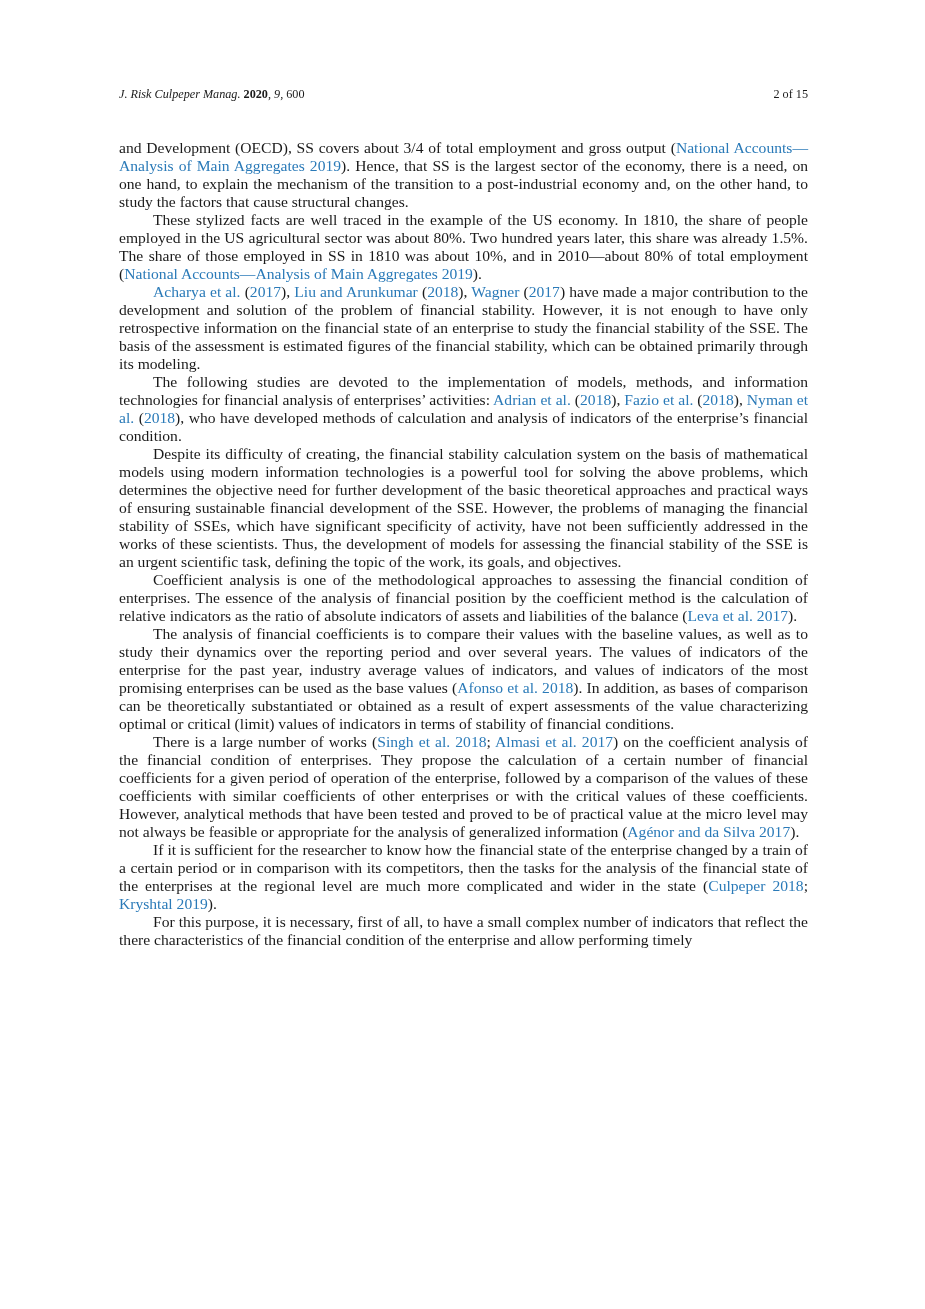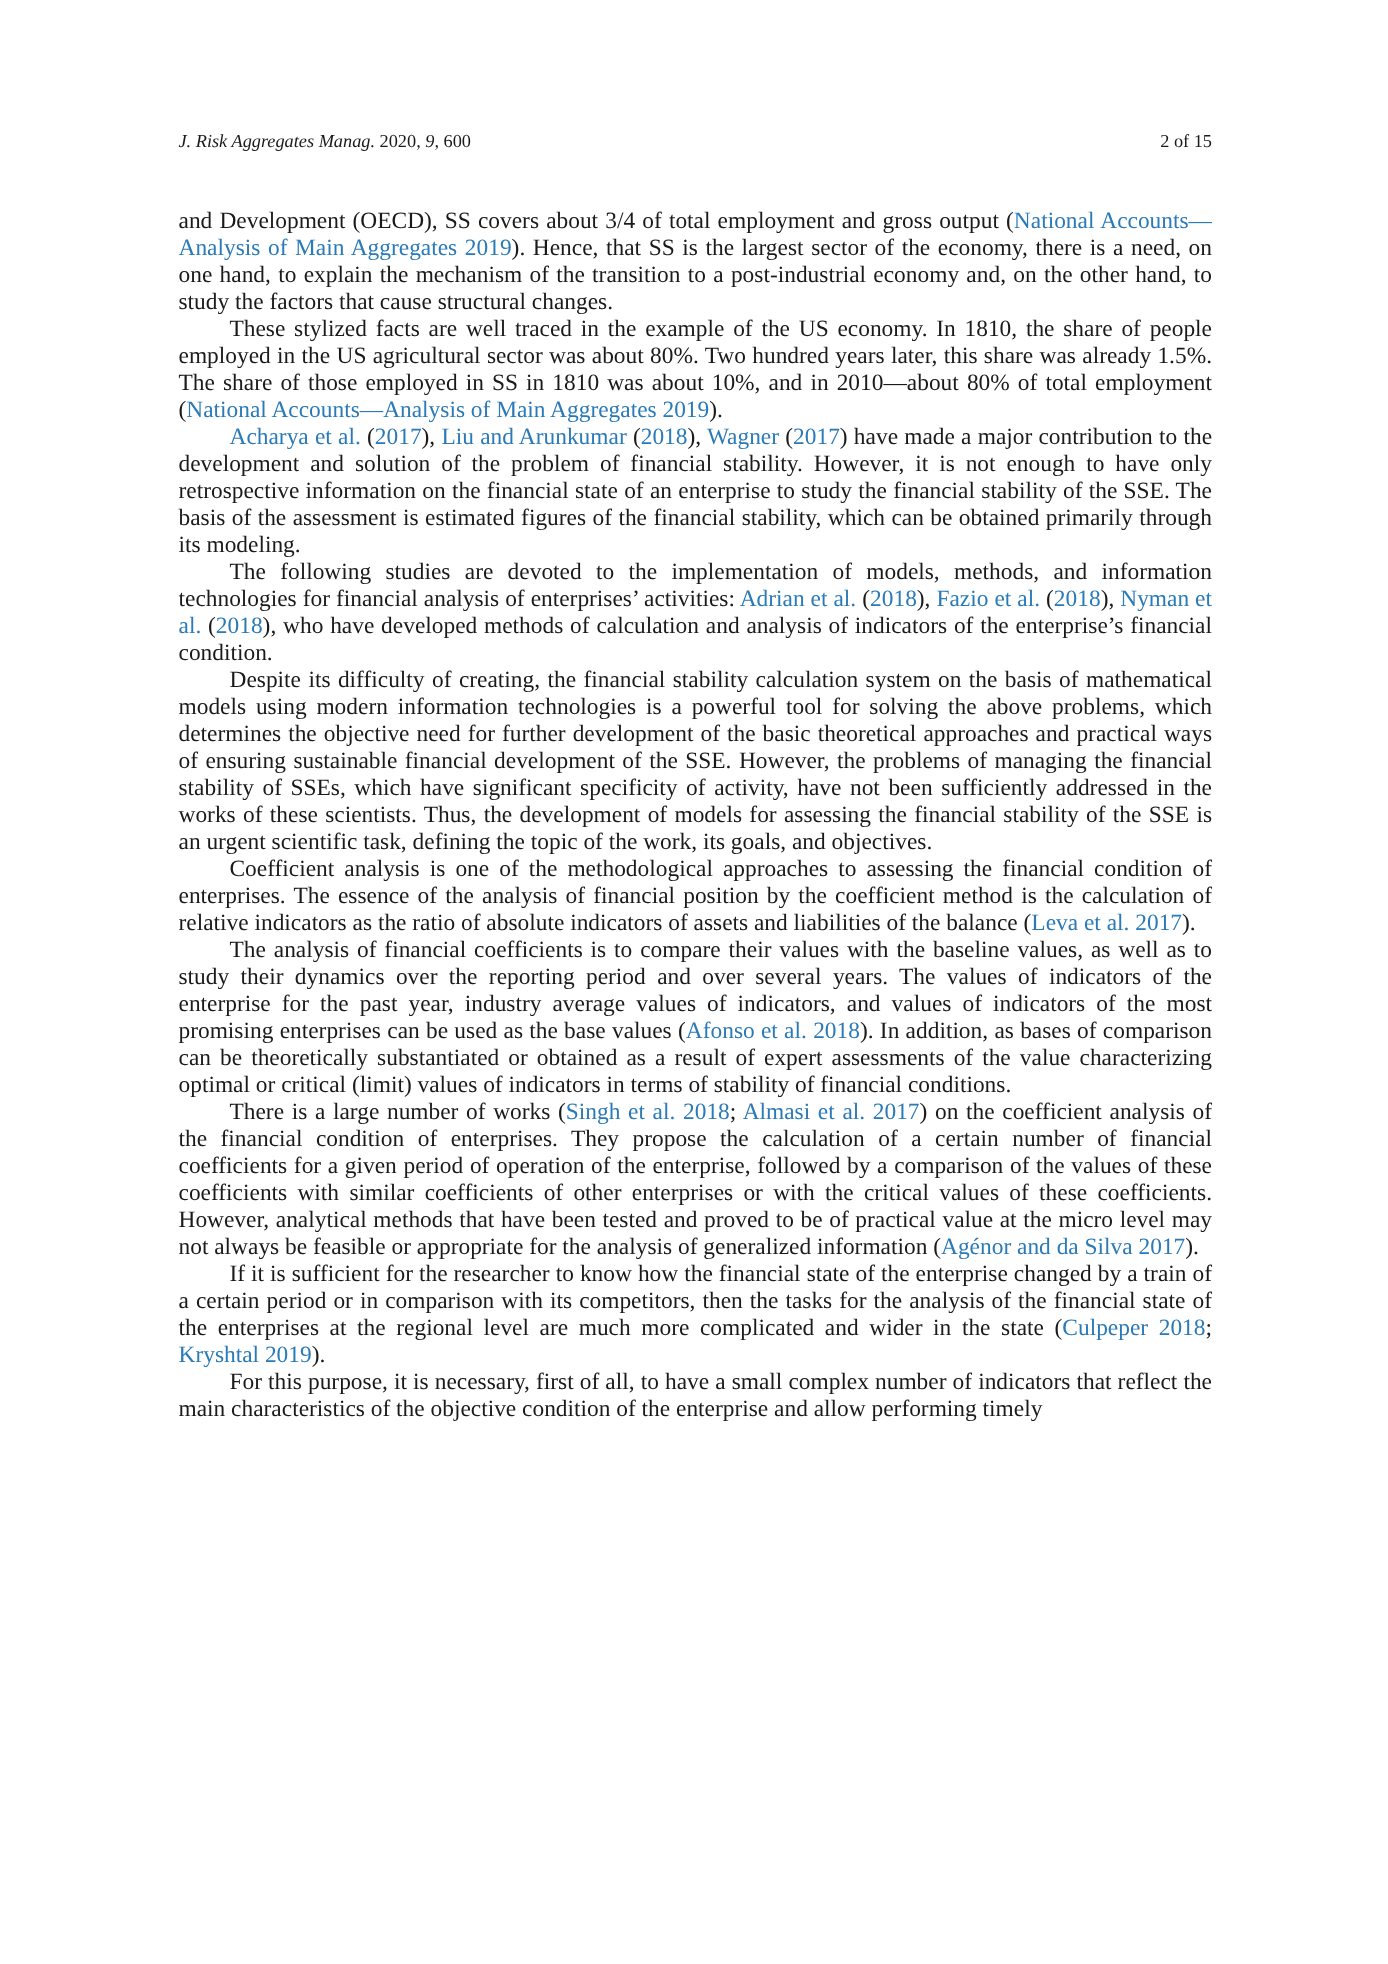--- a/index.html
+++ b/index.html
@@ -7,48 +7,48 @@
     .page {
       position: absolute; left: 119px; top: 86px; width: 689px;
       font-family: "Liberation Serif", "DejaVu Serif", serif;
       color: #1a1a1a;
     }
     .header {
       display: flex; justify-content: space-between; align-items: baseline;
       font-size: 12.2px; line-height: 16px; height: 16px;
     }
     .header .journal { font-style: italic; }
-    .header .year { font-weight: normal; font-style: normal; }
+    .header .year { font-weight: bold; font-style: normal; }
     .header .vol { font-style: italic; }
     .body {
       margin-top: 37px;
       font-size: 15.6px; line-height: 18px;
       text-align: justify; hyphens: none;
     }
     .body p { margin: 0; text-indent: 34px; }
     .body p.noindent { text-indent: 0; }
     a.cite { color: #2a7ab8; text-decoration: none; }
   </style>
 </head>
 <body>
 
 <div class="page">
   <div class="header">
     <span>
-      <span class="journal">J. Risk Aggregates Manag.</span>
+      <span class="journal">J. Risk Culpeper Manag.</span>
       <span class="year">2020</span><span>, </span><span class="vol">9</span><span>, </span><span>600</span>
     </span>
     <span>2 of 15</span>
   </div>
 
   <div class="body" id="body-text">
       <p class="noindent"><span>and Development (OECD), SS covers about 3/4 of total employment and gross output (</span><a class="cite" style="color: rgb(42, 122, 184);">National Accounts—Analysis of Main Aggregates 2019</a><span>). Hence, that SS is the largest sector of the economy, there is a need, on one hand, to explain the mechanism of the transition to a post-industrial economy and, on the other hand, to study the factors that cause structural changes.</span></p>
       <p><span>These stylized facts are well traced in the example of the US economy. In 1810, the share of people employed in the US agricultural sector was about 80%. Two hundred years later, this share was already 1.5%. The share of those employed in SS in 1810 was about 10%, and in 2010—about 80% of total employment (</span><a class="cite" style="color: rgb(42, 122, 184);">National Accounts—Analysis of Main Aggregates 2019</a><span>).</span></p>
       <p><a class="cite" style="color: rgb(42, 122, 184);">Acharya et al.</a><span> (</span><a class="cite" style="color: rgb(42, 122, 184);">2017</a><span>), </span><a class="cite" style="color: rgb(42, 122, 184);">Liu and Arunkumar</a><span> (</span><a class="cite" style="color: rgb(42, 122, 184);">2018</a><span>), </span><a class="cite" style="color: rgb(42, 122, 184);">Wagner</a><span> (</span><a class="cite" style="color: rgb(42, 122, 184);">2017</a><span>) have made a major contribution to the development and solution of the problem of financial stability. However, it is not enough to have only retrospective information on the financial state of an enterprise to study the financial stability of the SSE. The basis of the assessment is estimated figures of the financial stability, which can be obtained primarily through its modeling.</span></p>
       <p><span>The following studies are devoted to the implementation of models, methods, and information technologies for financial analysis of enterprises’ activities: </span><a class="cite" style="color: rgb(42, 122, 184);">Adrian et al.</a><span> (</span><a class="cite" style="color: rgb(42, 122, 184);">2018</a><span>), </span><a class="cite" style="color: rgb(42, 122, 184);">Fazio et al.</a><span> (</span><a class="cite" style="color: rgb(42, 122, 184);">2018</a><span>), </span><a class="cite" style="color: rgb(42, 122, 184);">Nyman et al.</a><span> (</span><a class="cite" style="color: rgb(42, 122, 184);">2018</a><span>), who have developed methods of calculation and analysis of indicators of the enterprise’s financial condition.</span></p>
       <p><span>Despite its difficulty of creating, the financial stability calculation system on the basis of mathematical models using modern information technologies is a powerful tool for solving the above problems, which determines the objective need for further development of the basic theoretical approaches and practical ways of ensuring sustainable financial development of the SSE. However, the problems of managing the financial stability of SSEs, which have significant specificity of activity, have not been sufficiently addressed in the works of these scientists. Thus, the development of models for assessing the financial stability of the SSE is an urgent scientific task, defining the topic of the work, its goals, and objectives.</span></p>
       <p><span>Coefficient analysis is one of the methodological approaches to assessing the financial condition of enterprises. The essence of the analysis of financial position by the coefficient method is the calculation of relative indicators as the ratio of absolute indicators of assets and liabilities of the balance (</span><a class="cite" style="color: rgb(42, 122, 184);">Leva et al. 2017</a><span>).</span></p>
       <p><span>The analysis of financial coefficients is to compare their values with the baseline values, as well as to study their dynamics over the reporting period and over several years. The values of indicators of the enterprise for the past year, industry average values of indicators, and values of indicators of the most promising enterprises can be used as the base values (</span><a class="cite" style="color: rgb(42, 122, 184);">Afonso et al. 2018</a><span>). In addition, as bases of comparison can be theoretically substantiated or obtained as a result of expert assessments of the value characterizing optimal or critical (limit) values of indicators in terms of stability of financial conditions.</span></p>
       <p><span>There is a large number of works (</span><a class="cite" style="color: rgb(42, 122, 184);">Singh et al. 2018</a><span>; </span><a class="cite" style="color: rgb(42, 122, 184);">Almasi et al. 2017</a><span>) on the coefficient analysis of the financial condition of enterprises. They propose the calculation of a certain number of financial coefficients for a given period of operation of the enterprise, followed by a comparison of the values of these coefficients with similar coefficients of other enterprises or with the critical values of these coefficients. However, analytical methods that have been tested and proved to be of practical value at the micro level may not always be feasible or appropriate for the analysis of generalized information (</span><a class="cite" style="color: rgb(42, 122, 184);">Agénor and da Silva 2017</a><span>).</span></p>
       <p><span>If it is sufficient for the researcher to know how the financial state of the enterprise changed by a train of a certain period or in comparison with its competitors, then the tasks for the analysis of the financial state of the enterprises at the regional level are much more complicated and wider in the state (</span><a class="cite" style="color: rgb(42, 122, 184);">Culpeper 2018</a><span>; </span><a class="cite" style="color: rgb(42, 122, 184);">Kryshtal 2019</a><span>).</span></p>
-      <p><span>For this purpose, it is necessary, first of all, to have a small complex number of indicators that reflect the main characteristics of the objective condition of the enterprise and allow performing timely</span></p>
+      <p><span>For this purpose, it is necessary, first of all, to have a small complex number of indicators that reflect the there characteristics of the financial condition of the enterprise and allow performing timely</span></p>
     </div>
 </div>
 
 </body></html>

